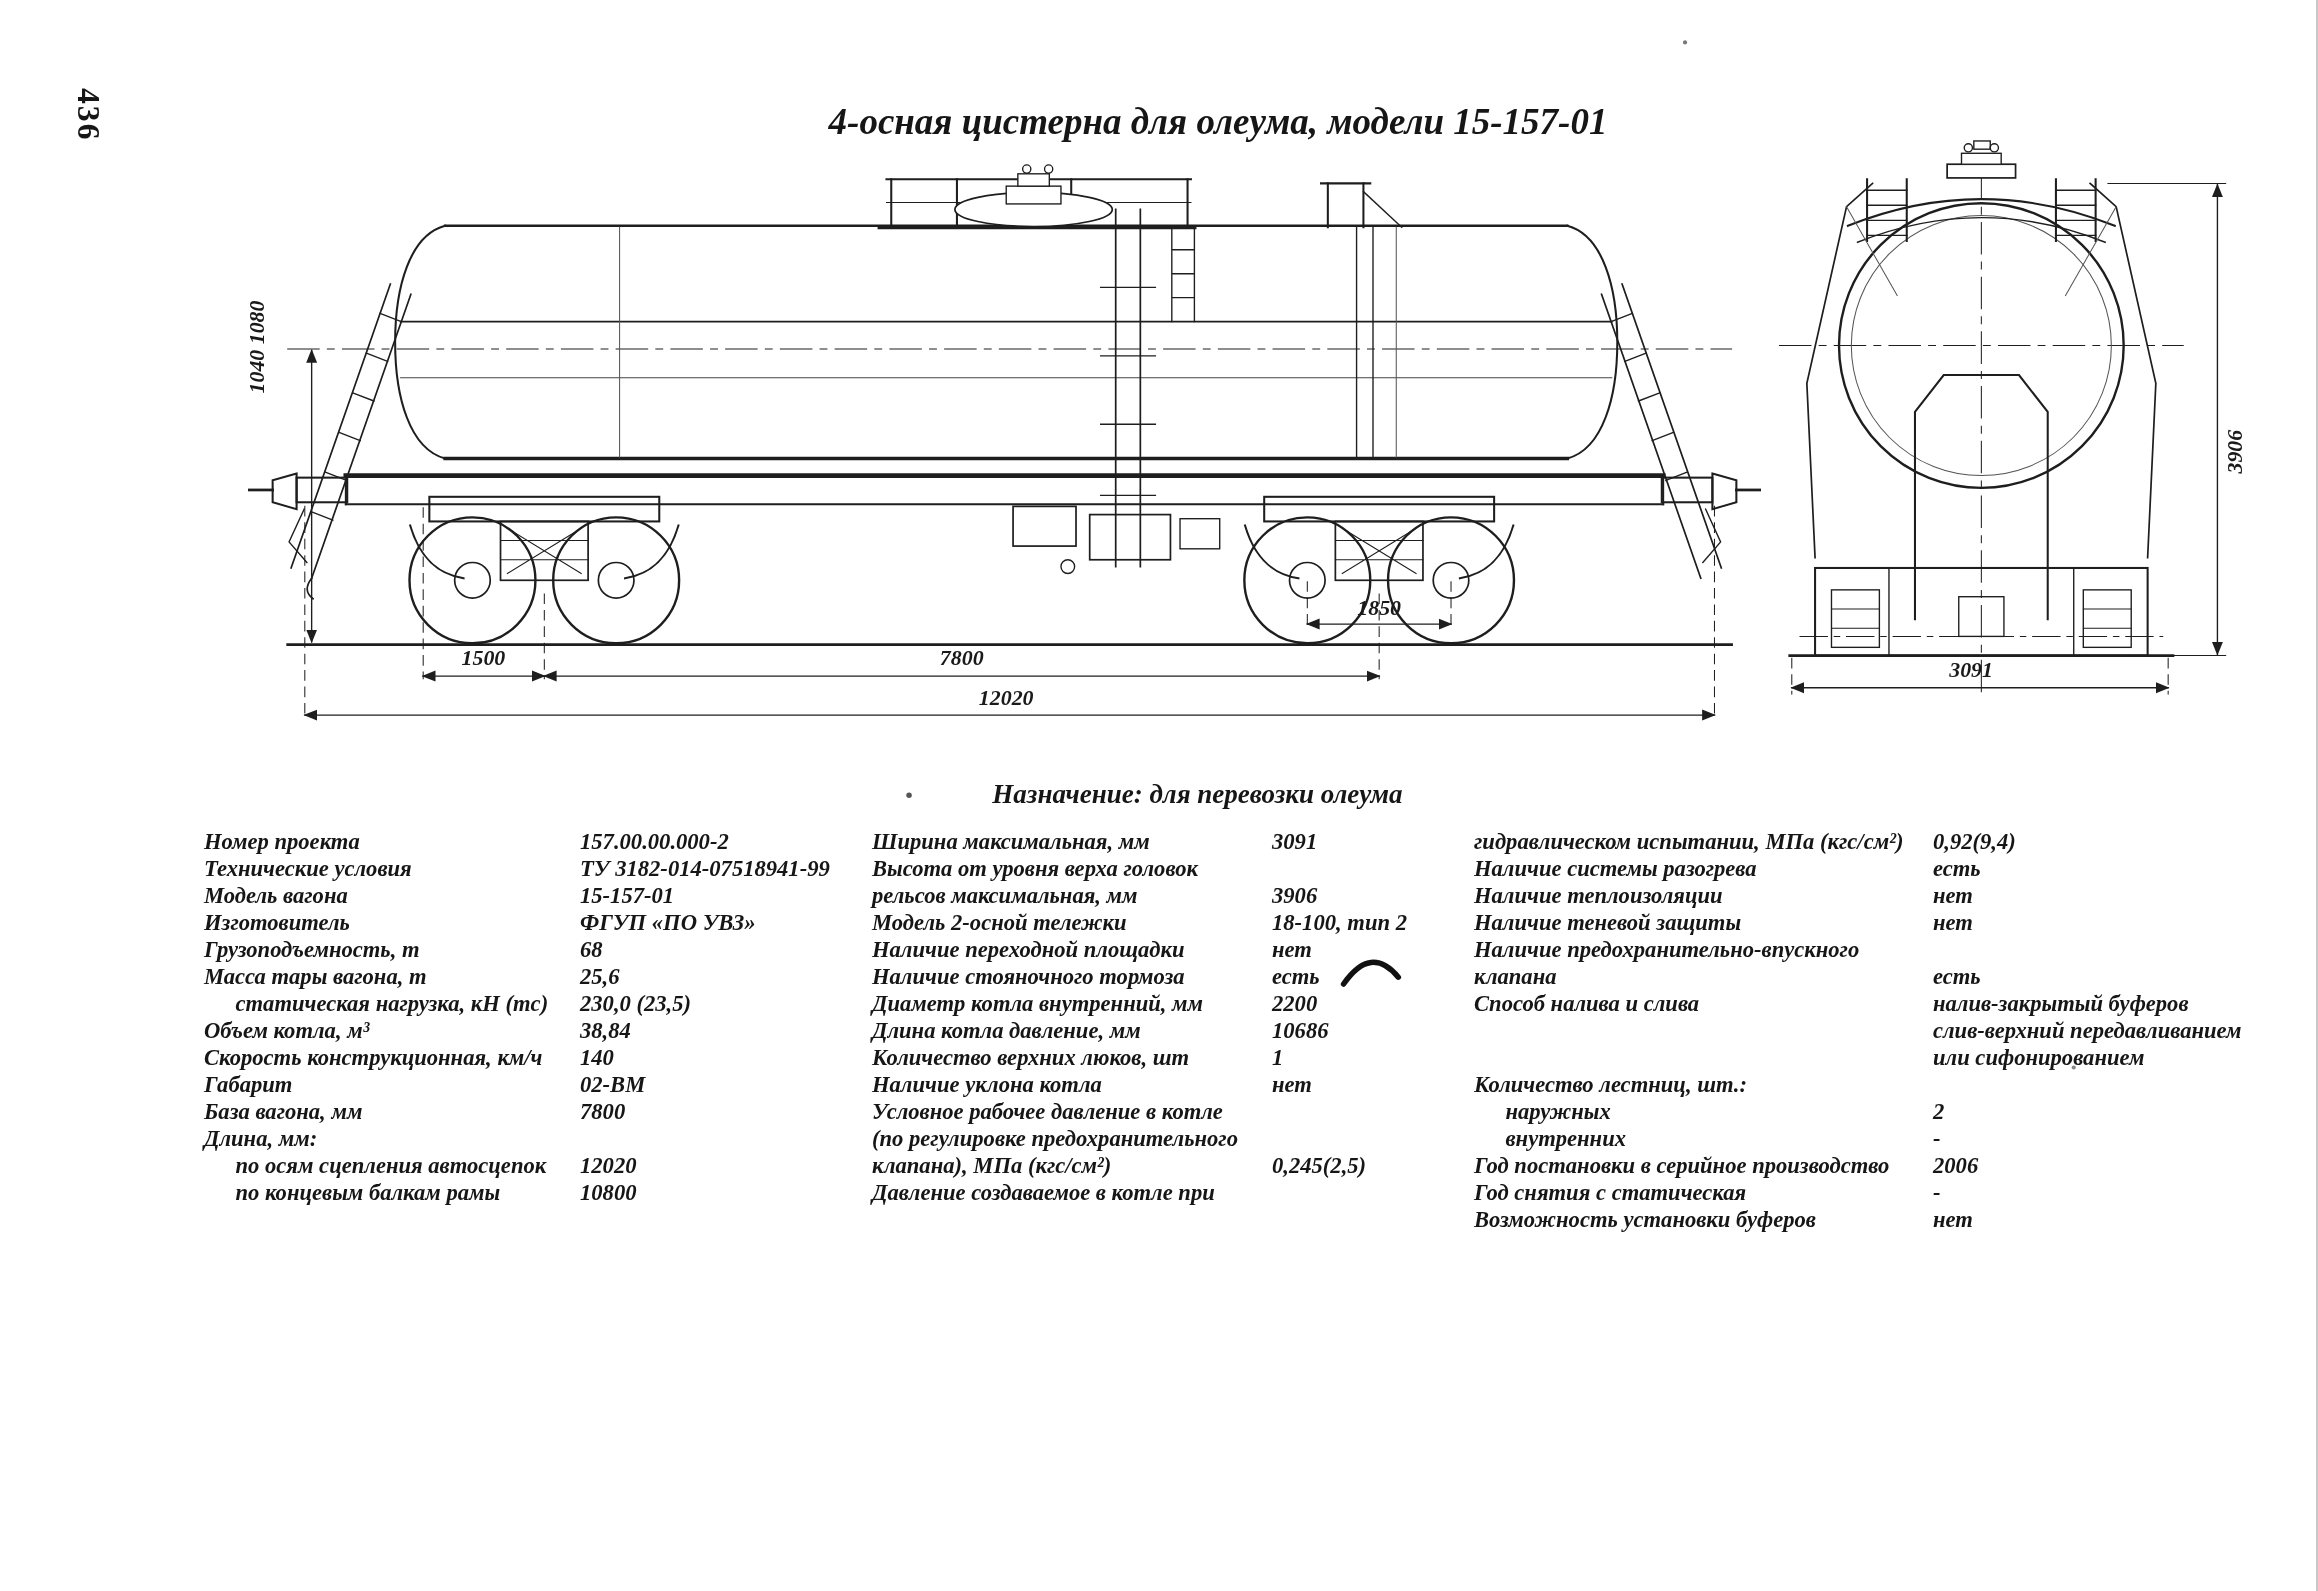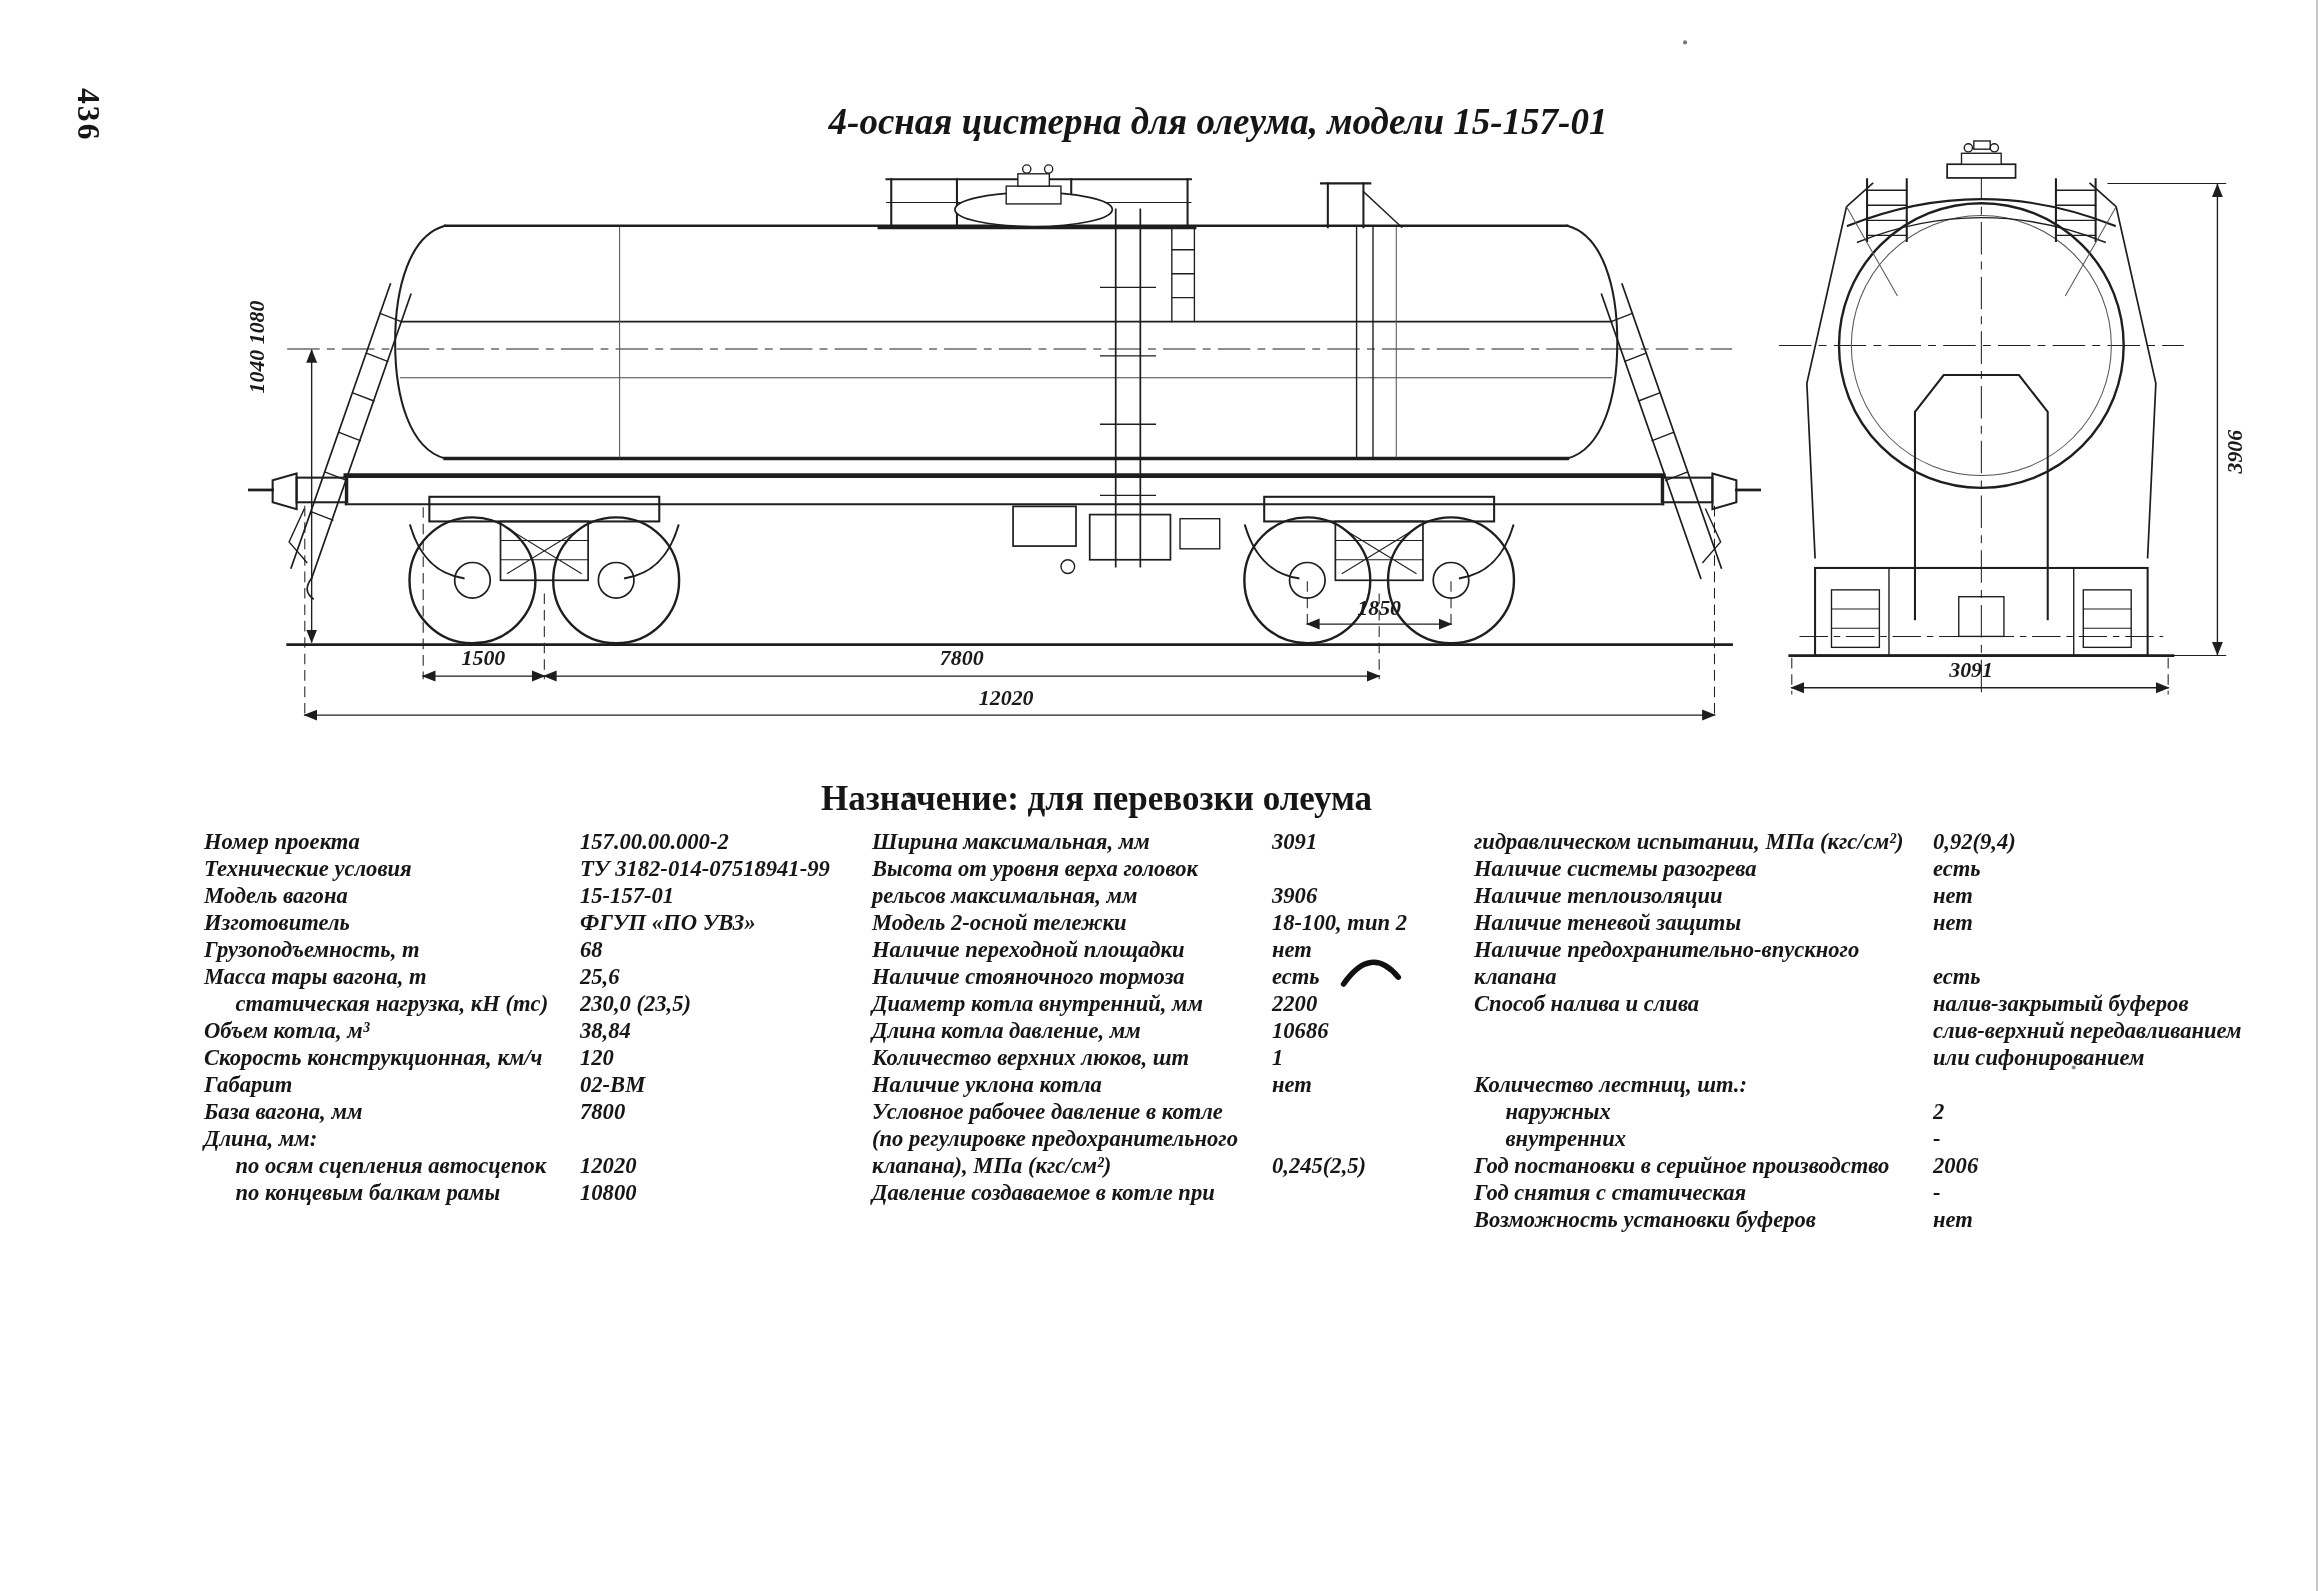--- a/index.html
+++ b/index.html
@@ -12,21 +12,21 @@
     position:absolute;left:106px;top:88px;
     transform:rotate(90deg);transform-origin:left top;
     font-size:31.5px;font-weight:700;font-style:normal;letter-spacing:2.1px;
   }
   #title{
     position:absolute;left:616px;top:83px;width:1170px;margin:17px;
     text-align:center;font-size:37px;font-style:italic;font-weight:700;
   }
   #purpose{
     position:absolute;left:821px;top:779px;width:753px;
-    font-size:35px;font-weight:700;
+    text-align:center;font-size:27px;font-style:italic;font-weight:700;
   }
   #drawing{position:absolute;left:0;top:0;}
   #drawing .ln{stroke:#1e1e1e;fill:none;stroke-linecap:square;}
   #drawing text{
     stroke:none;fill:#1a1a1a;font-family:"Liberation Serif","DejaVu Serif",serif;
     font-style:italic;font-weight:700;font-size:32px;
   }
   .spec-col{position:absolute;top:828px;}
   #col1{left:164px;width:657px;}
   #col2{left:832px;width:602px;}
@@ -238,21 +238,21 @@
       <div class="spec-row indent">
     <span class="spec-label">статическая нагрузка, кН (тс)</span>
     <span class="spec-value">230,0 (23,5)</span>
   </div>
       <div class="spec-row">
     <span class="spec-label">Объем котла, м³</span>
     <span class="spec-value">38,84</span>
   </div>
       <div class="spec-row">
     <span class="spec-label">Скорость конструкционная, км/ч</span>
-    <span class="spec-value">120</span>
+    <span class="spec-value">140</span>
   </div>
       <div class="spec-row">
     <span class="spec-label">Габарит</span>
     <span class="spec-value">02-ВМ</span>
   </div>
       <div class="spec-row">
     <span class="spec-label">База вагона, мм</span>
     <span class="spec-value">7800</span>
   </div>
       <div class="spec-row">

